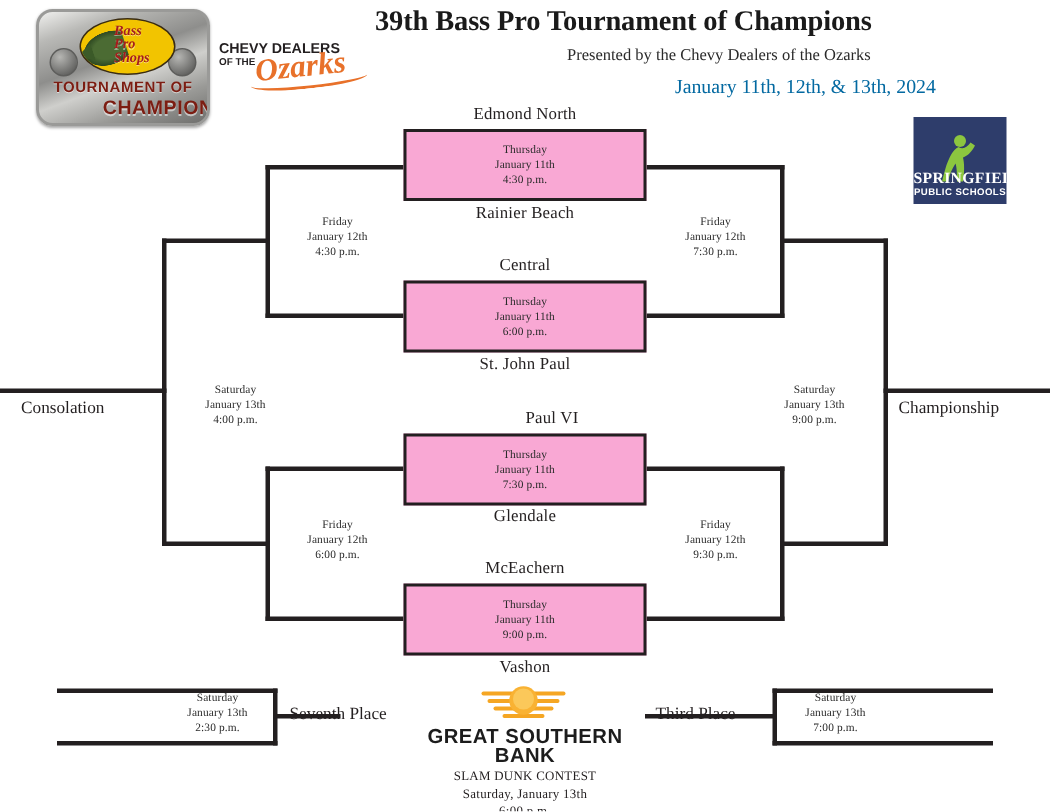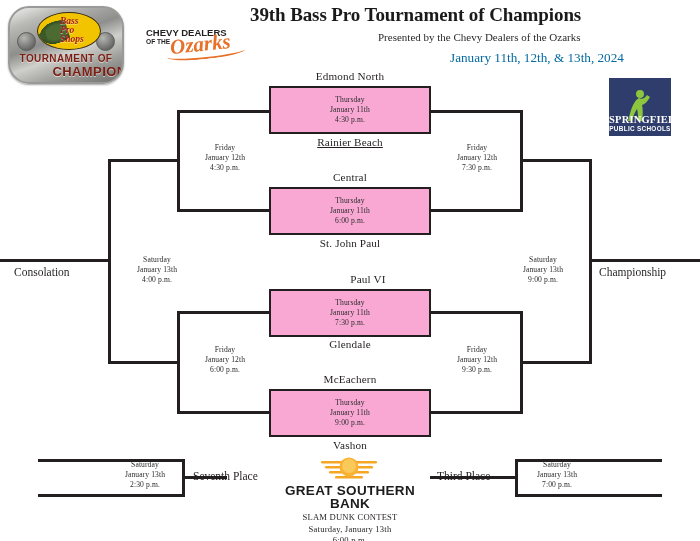--- a/index.html
+++ b/index.html
@@ -88,23 +88,23 @@
   .title-sub2 {
     position: absolute;
     font-size: 13.2px;
     color: #0369a1;
     white-space: nowrap;
   }
 
   
   .bplogo {
     position: absolute;
-    left: 8px; top: 6px;
+    left: 24px; top: 6px;
     width: 112px; height: 74px;
-    border-radius: 21px;
+    border-radius: 11px;
     background: linear-gradient(160deg,#f0f0ee 0%, #b9b9b6 18%, #8e8e8c 42%, #cfcfcc 58%, #9a9a97 78%, #6e6e6c 100%);
     border: 2px solid #9a9a98;
     box-shadow: 0 1px 2px rgba(0,0,0,.35);
     overflow: hidden;
   }
   .bp-screw {
     position: absolute;
     width: 17px; height: 17px;
     border-radius: 50%;
     background: radial-gradient(circle at 35% 30%, #b6b6b3, #6b6b69 70%, #4c4c4a);
@@ -322,21 +322,21 @@
   <div class="ln" style="left:430px; top:476px; width:88px; height:3px;"></div>
 
   <div class="teamname" style="left:269px; top:70px; width:162px;">Edmond North</div>
   <div class="gamebox" style="left:269px; top:86px; width:162px; height:48px;">
     <div class="gameinfo">
       <div>Thursday</div>
       <div>January 11th</div>
       <div>4:30 p.m.</div>
     </div>
   </div>
-  <div class="teamname" style="left:269px; top:136px; width:162px;text-decoration:underline;">Rainier Beach</div>
+  <div class="teamname" style="left:269px; top:136px; width:162px;">Rainier Beach</div>
 
   <div class="teamname" style="left:269px; top:171px; width:162px;">Central</div>
   <div class="gamebox" style="left:269px; top:187px; width:162px; height:48px;">
     <div class="gameinfo">
       <div>Thursday</div>
       <div>January 11th</div>
       <div>6:00 p.m.</div>
     </div>
   </div>
   <div class="teamname" style="left:269px; top:237px; width:162px;">St. John Paul</div>

